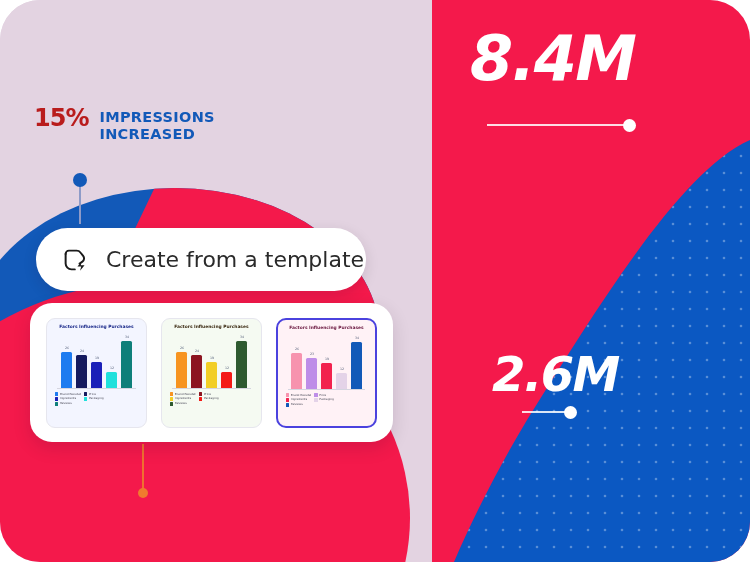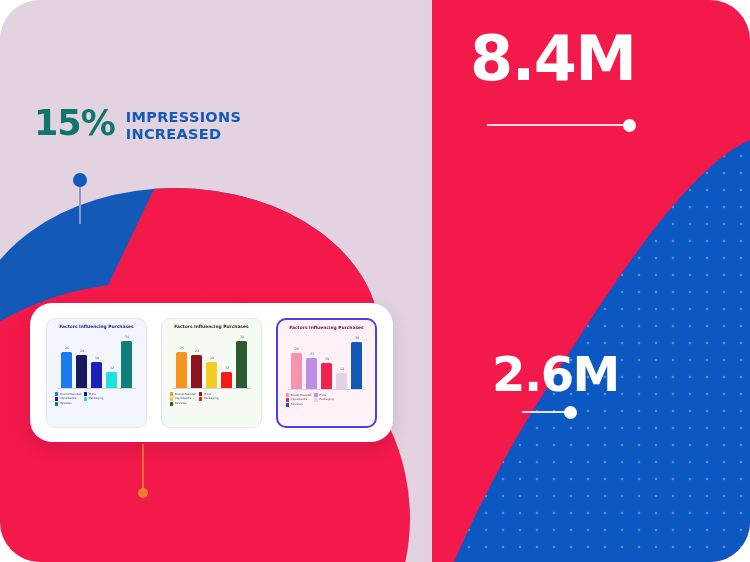--- a/index.html
+++ b/index.html
@@ -50,21 +50,21 @@
     clip-path: polygon(45% 0, 100% 0, 100% 100%, 10% 100%);
   }
 
   
   .callout-15 {
     position:absolute; left:34px; top:106px;
     display:flex; align-items:flex-start; gap:11px;
     z-index:6;
   }
   .pct-num {
-    font-size:35px; font-weight:bold; color:#0f766e;
+    font-size:24px; font-weight:bold; color:#b91c1c;
     letter-spacing:-1px; line-height:1;
     font-family:"DejaVu Sans", sans-serif;
   }
   .pct-label {
     font-size:14.5px; font-weight:bold; color:#1259B8;
     line-height:1.18; letter-spacing:0.3px;
     padding-top:3px;
     font-family:"DejaVu Sans", sans-serif;
   }
   .pin-blue { position:absolute; left:73px; top:173px; z-index:5; }
@@ -147,21 +147,21 @@
 
   
   .right-panel {
     position:absolute; left:432px; top:0;
     width:318px; height:562px;
     background:#F4194B;
     overflow:hidden;
   }
   .blue-curve { position:absolute; left:0; top:0; width:318px; height:562px; }
 
-  .metric { position:absolute; z-index:4; }
+  .metric { position:absolute; z-index:4;font-style:italic; }
   .metric .val {
     color:#fff; font-weight:bold; line-height:.95;
     font-family:"DejaVu Sans", sans-serif;
     letter-spacing:-1.5px;
   }
   .m-top { left:38px; top:30px; }
   .m-top .val { font-size:62px; }
   .m-bot { left:60px; top:352px; }
   .m-bot .val { font-size:48px; }
 
@@ -195,20 +195,28 @@
         <div>IMPRESSIONS</div>
         <div>INCREASED</div>
       </div>
     </div>
 
     <div class="pin-blue">
       <div class="stem"></div>
       <div class="dot"></div>
     </div>
 
+    <div class="pill">
+      <svg class="tpl-icon" viewBox="0 0 32 32" fill="none">
+        <path d="M6 9.5C6 7.6 7.6 6 9.5 6h8.2c1.6 0 3.1.7 4.1 2l2.9 3.6c1.5 1.9 1.2 4.7-.8 6.1l-3 2.1" stroke="#1b1b1b" stroke-width="2.1" stroke-linecap="round"></path>
+        <path d="M6 9.5v10.3C6 23.2 8.8 26 12.2 26h3.6" stroke="#1b1b1b" stroke-width="2.1" stroke-linecap="round"></path>
+        <path d="M23.2 17.2l-4.6 5.6h4l-1.2 4.7 4.8-5.9h-4.1l1.1-4.4z" fill="#1b1b1b"></path>
+      </svg>
+      <div class="pill-label">Create from a template</div>
+    </div>
 
     <div class="gallery">
         <div class="mini m1">
           <div class="mini-title">Factors Influencing Purchases</div>
           <div class="plot">
             <div class="bar-wrap">
               <div style="position: relative;">
                 <span class="bar-val">26</span>
                 <div class="bar" style="height: 36px; background: rgb(29, 123, 240);"></div>
               </div>

